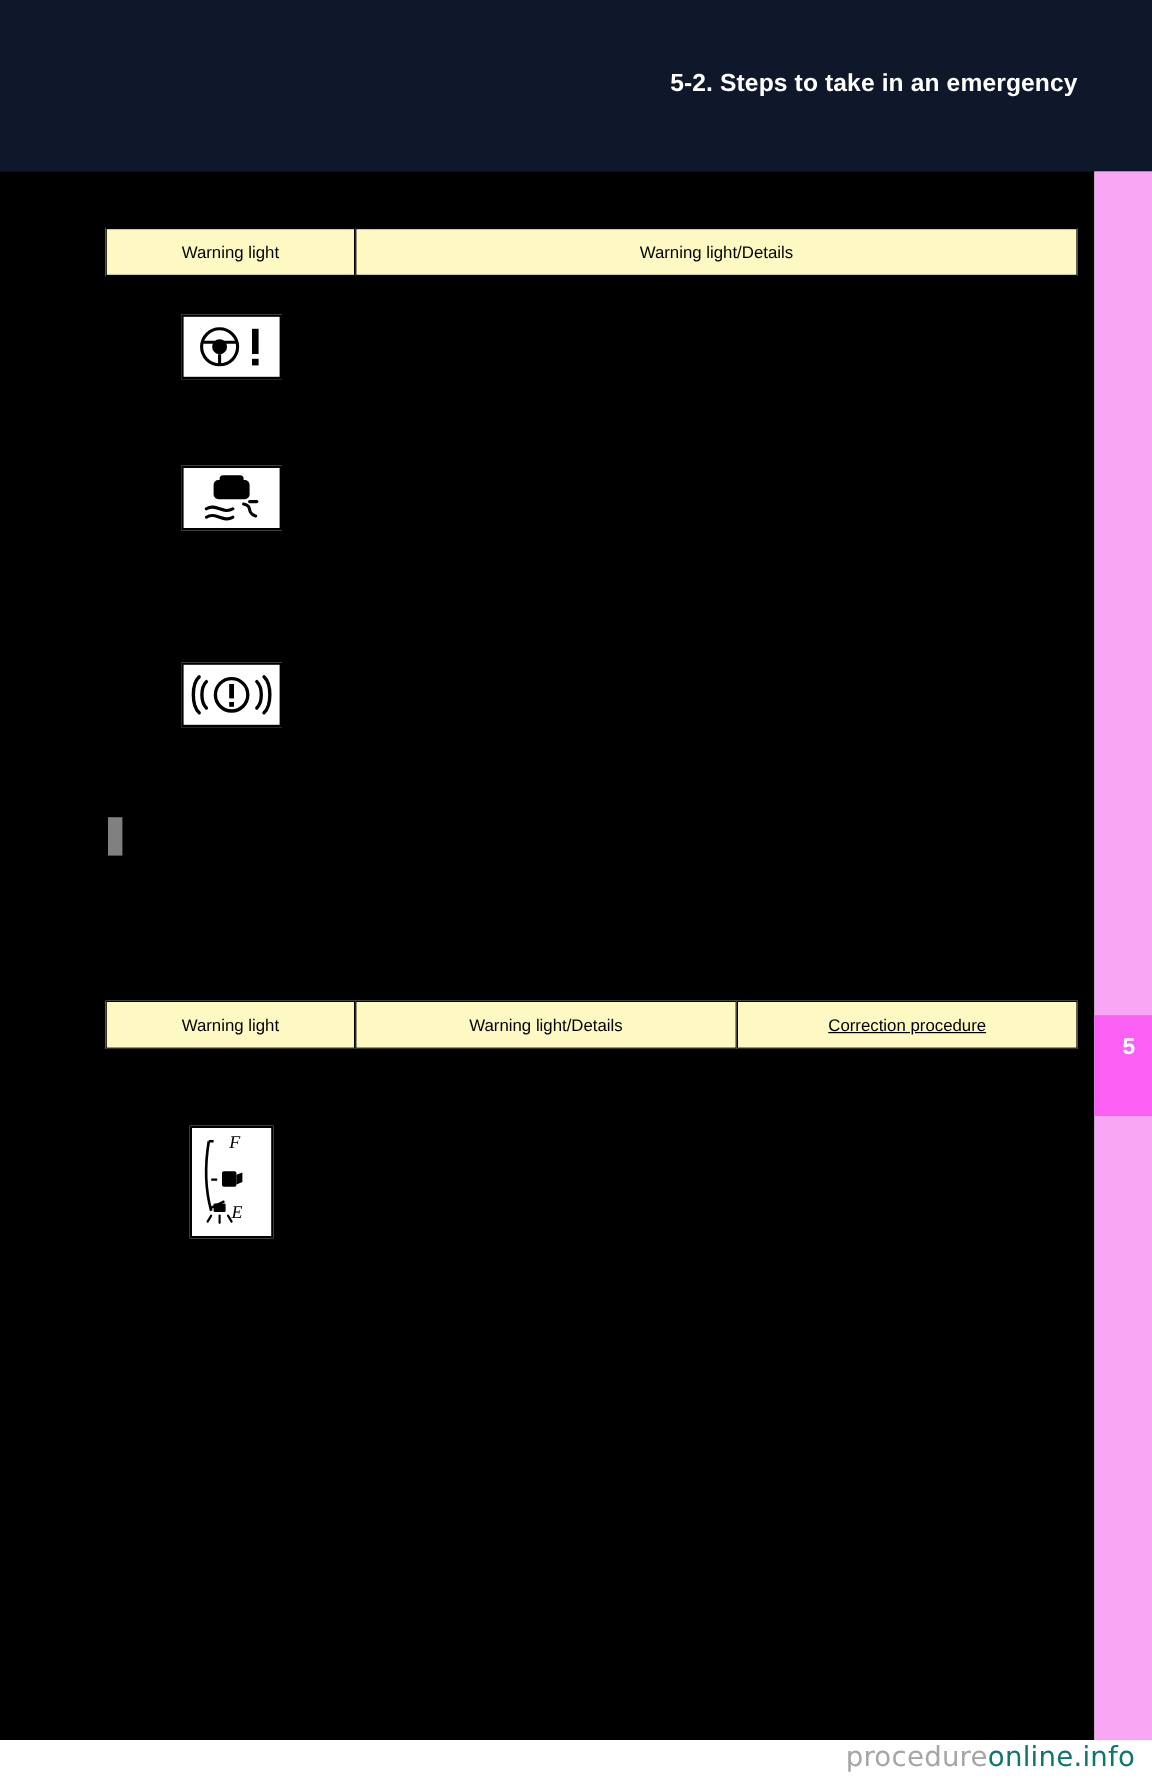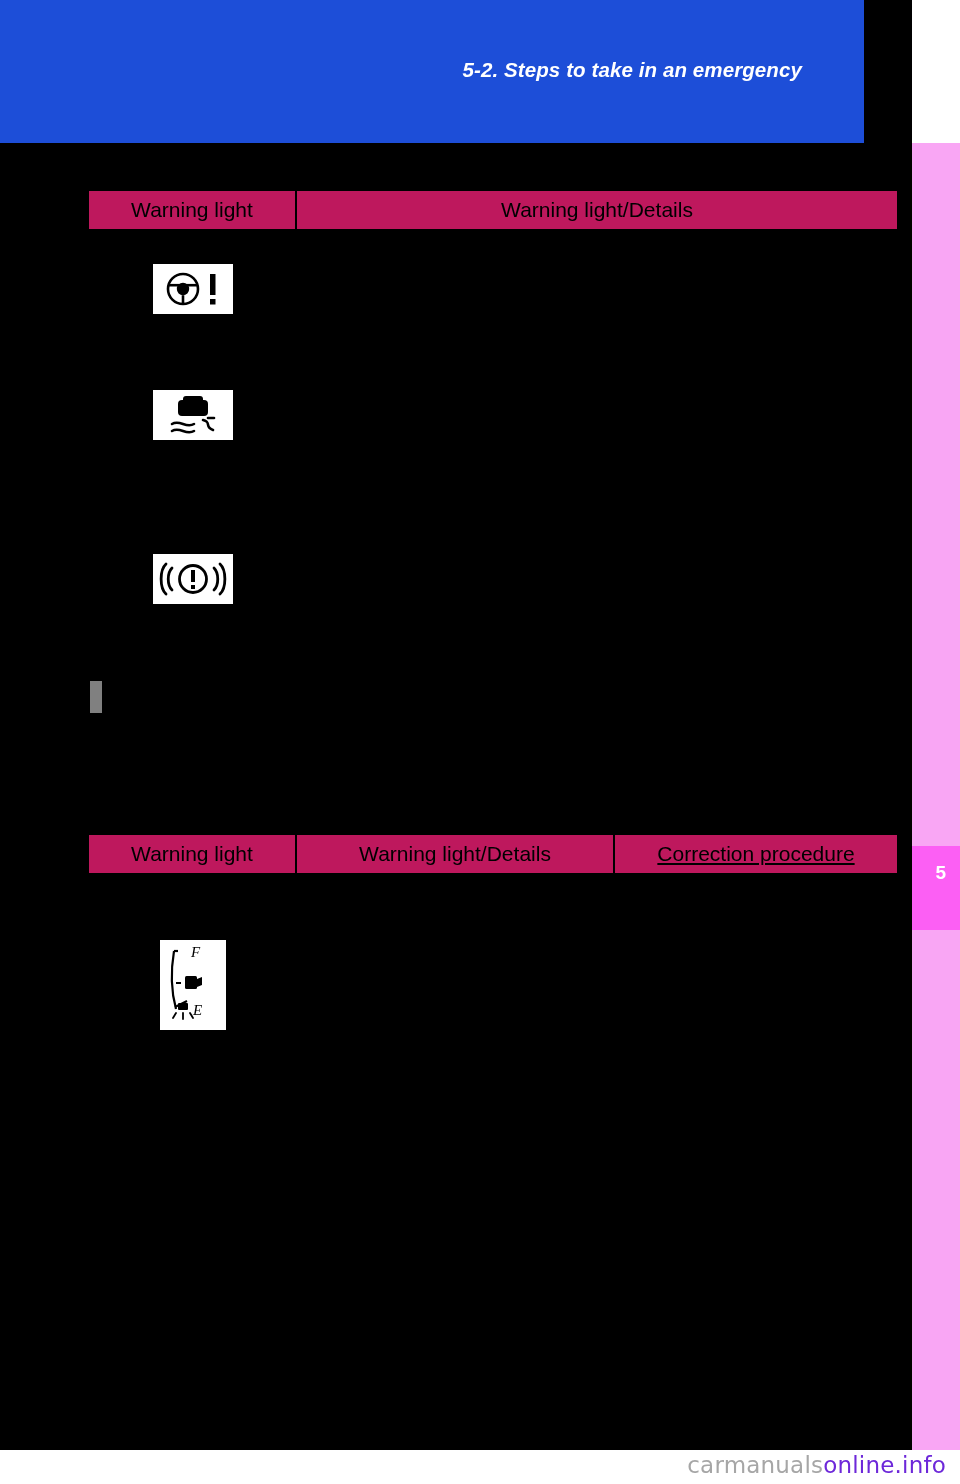--- a/index.html
+++ b/index.html
@@ -29,24 +29,23 @@
     left: 0; top: 0;
     width: 912px;
     height: 1450px;
     background: #000000;
   }
 
   
   .header-band {
     position: absolute;
     left: 0; top: 0;
-    width: 864px;
+    width: 960px;
     height: 143px;
-    background: #1d4ed8;
-    font-style: italic;
+    background: #0f172a;
   }
   .header-title {
     position: absolute;
     right: 62px;
     top: 58px;
     color: #ffffff;
     font-size: 20.5px;
     font-weight: bold;
     letter-spacing: 0.1px;
     white-space: nowrap;
@@ -93,24 +92,24 @@
   
   .table {
     position: absolute;
     border-collapse: collapse;
     background: #d2d2d2;
   }
   .table .row {
     display: flex;
   }
   .th {
-    background: #be185d;
+    background: #fef9c3;
     border: 1px solid #000000;
     color: #000000;
-    font-size: 21px;
+    font-size: 14px;
     display: flex;
     align-items: center;
     justify-content: center;
     box-sizing: border-box;
     height: 40px;
   }
 
   #table1 { left: 88px; top: 190px; }
   #table1 .c0 { width: 208px; }
   #table1 .c1 { width: 602px; }
@@ -151,21 +150,21 @@
   .watermark {
     position: absolute;
     right: 14px;
     bottom: 6px;
     font-size: 23px;
     color: #a6a6a6;
     letter-spacing: 0.2px;
     font-family: "DejaVu Sans", sans-serif;
     white-space: nowrap;
   }
-  .watermark .dim { color: #6d28d9; }
+  .watermark .dim { color: #0f766e; }
 </style>
 </head>
 <body>
 
 <div class="page">
 
   <div class="page-body"></div>
 
   <div class="header-band">
     <div class="header-title">5-2. Steps to take in an emergency</div>
@@ -257,16 +256,16 @@
         <path d="M13 70 L10 75"></path>
         <path d="M20 70 L20 76"></path>
         <path d="M27 70 L30 75"></path>
       </g>
     </svg>
   </div>
 
   <div class="bullet-marker"></div>
 
   <div class="watermark">
-    <span>carmanuals</span><span class="dim">online.info</span>
+    <span>procedure</span><span class="dim">online.info</span>
   </div>
 
 </div>
 
 </body></html>

